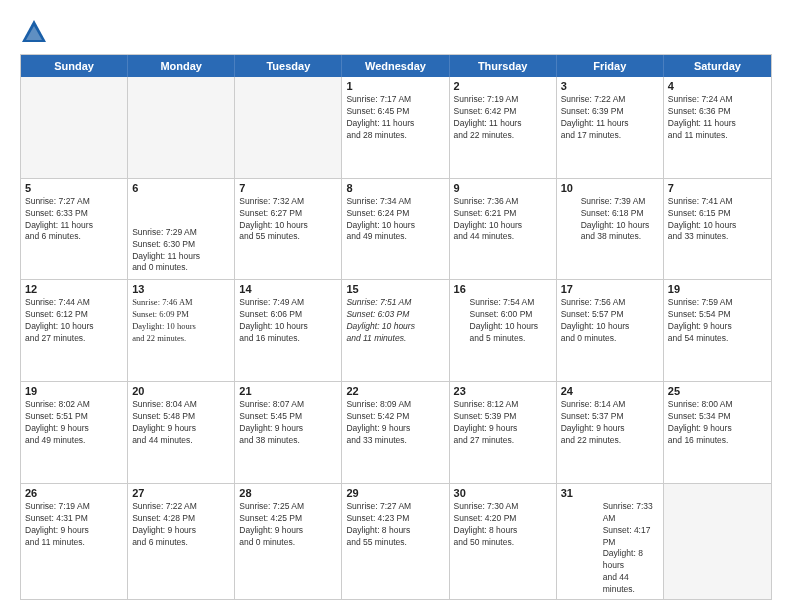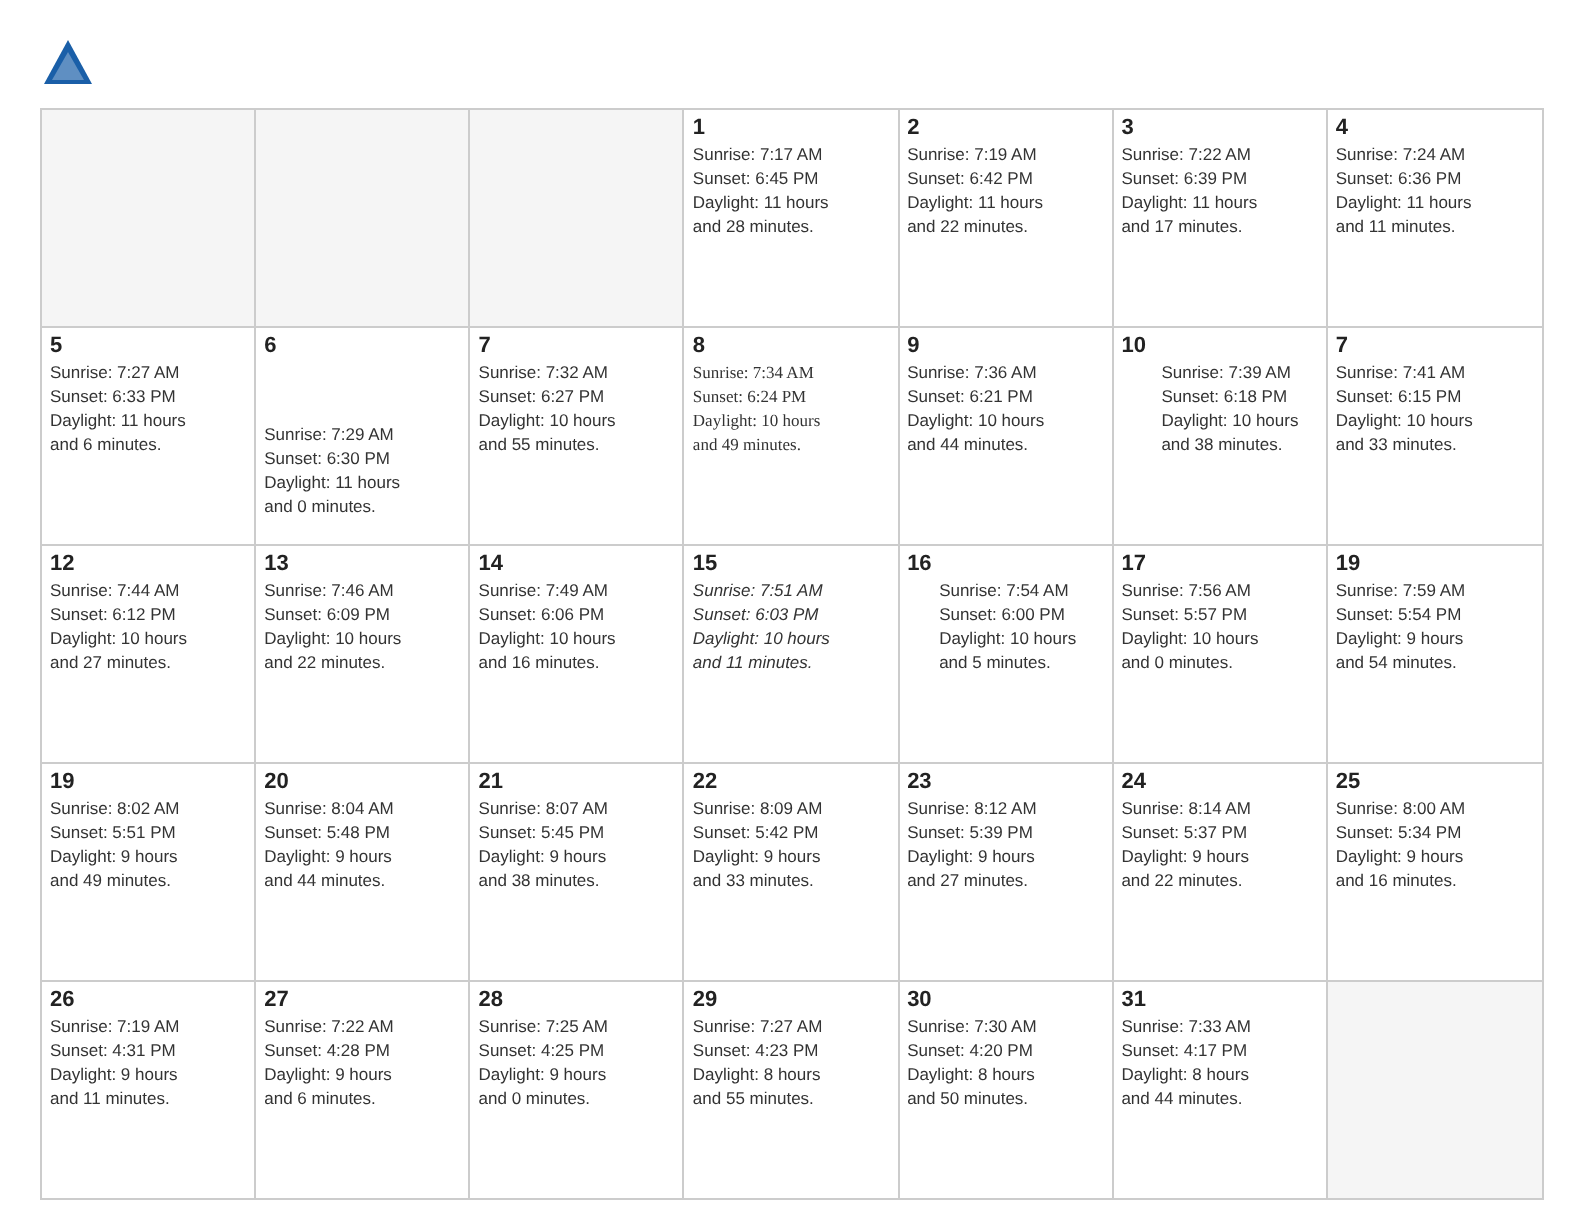--- a/index.html
+++ b/index.html
@@ -123,20 +123,29 @@
         <span class="logo-blue"></span>
       </div>
     </div>
     <div class="title-block">
       <div class="calendar-title"></div>
       <div class="calendar-subtitle"></div>
     </div>
   </div>
 
   <div class="calendar">
+    <div class="cal-header-row">
+    <div class="cal-header-cell">Sunday</div>
+        <div class="cal-header-cell">Monday</div>
+        <div class="cal-header-cell">Tuesday</div>
+        <div class="cal-header-cell">Wednesday</div>
+        <div class="cal-header-cell">Thursday</div>
+        <div class="cal-header-cell">Friday</div>
+        <div class="cal-header-cell">Saturday</div>
+      </div>
     <div class="cal-body">
     <div class="cal-week">
           <div class="cal-day empty"></div>
           <div class="cal-day empty"></div>
           <div class="cal-day empty"></div>
           <div class="cal-day">
             <span class="day-num">1</span>
             <div class="day-info" style="white-space: pre-line;">Sunrise: 7:17 AM
 Sunset: 6:45 PM
 Daylight: 11 hours
@@ -181,21 +190,21 @@
           </div>
           <div class="cal-day">
             <span class="day-num">7</span>
             <div class="day-info" style="white-space: pre-line;">Sunrise: 7:32 AM
 Sunset: 6:27 PM
 Daylight: 10 hours
 and 55 minutes.</div>
           </div>
           <div class="cal-day">
             <span class="day-num">8</span>
-            <div class="day-info" style="white-space: pre-line; font-family: Liberation Serif, serif;">Sunrise: 7:34 AM
+            <div class="day-info" style="white-space: pre-line;">Sunrise: 7:34 AM
 Sunset: 6:24 PM
 Daylight: 10 hours
 and 49 minutes.</div>
           </div>
           <div class="cal-day">
             <span class="day-num">9</span>
             <div class="day-info" style="white-space: pre-line;">Sunrise: 7:36 AM
 Sunset: 6:21 PM
 Daylight: 10 hours
 and 44 minutes.</div>
@@ -218,21 +227,21 @@
         <div class="cal-week">
           <div class="cal-day">
             <span class="day-num">12</span>
             <div class="day-info" style="white-space: pre-line;">Sunrise: 7:44 AM
 Sunset: 6:12 PM
 Daylight: 10 hours
 and 27 minutes.</div>
           </div>
           <div class="cal-day">
             <span class="day-num">13</span>
-            <div class="day-info" style="white-space: pre-line;">Sunrise: 7:46 AM
+            <div class="day-info" style="white-space: pre-line; font-family: Liberation Serif, serif;">Sunrise: 7:46 AM
 Sunset: 6:09 PM
 Daylight: 10 hours
 and 22 minutes.</div>
           </div>
           <div class="cal-day">
             <span class="day-num">14</span>
             <div class="day-info" style="white-space: pre-line;">Sunrise: 7:49 AM
 Sunset: 6:06 PM
 Daylight: 10 hours
 and 16 minutes.</div>
@@ -348,21 +357,21 @@
           </div>
           <div class="cal-day">
             <span class="day-num">30</span>
             <div class="day-info" style="white-space: pre-line;">Sunrise: 7:30 AM
 Sunset: 4:20 PM
 Daylight: 8 hours
 and 50 minutes.</div>
           </div>
           <div class="cal-day">
             <span class="day-num">31</span>
-            <div class="day-info" style="white-space: pre-line;">Sunrise: 7:33 AM
+            <div class="day-info" style="white-space: pre-line; margin-left: 42px;">Sunrise: 7:33 AM
 Sunset: 4:17 PM
 Daylight: 8 hours
 and 44 minutes.</div>
           </div>
           <div class="cal-day empty"></div>
         </div>
       </div>
   </div>
 </div>
 

